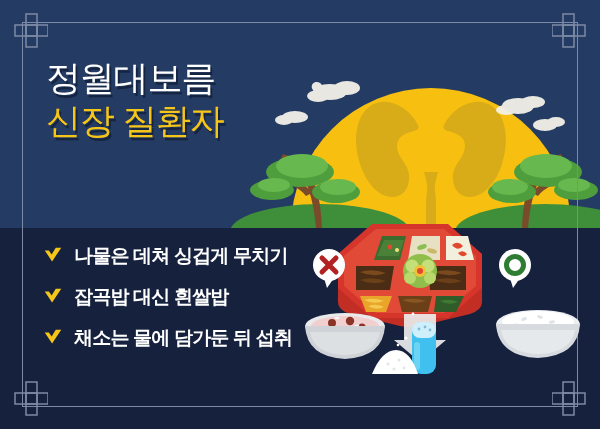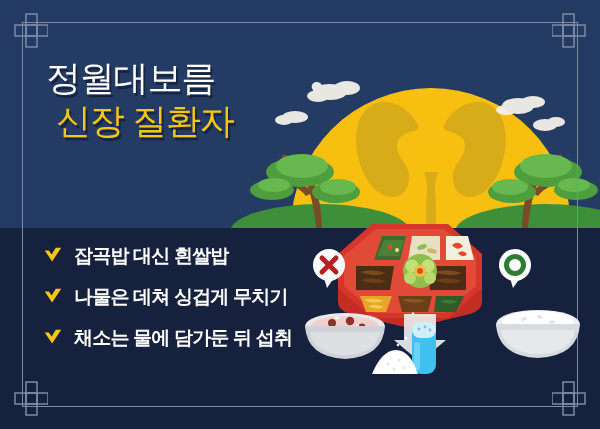--- a/index.html
+++ b/index.html
@@ -51,21 +51,21 @@
   .tline{
     margin:0 0 2px 0;
     font-size:35px;
     line-height:1.16;
     font-weight:normal;
     letter-spacing:-1.2px;
     white-space:nowrap;
     text-shadow:2px 3px 0 rgba(10,18,38,.55);
   }
   .tline.white{color:#ffffff;}
-  .tline.gold{color:#f5c518;margin-left:10px;}
+  .tline.gold{color:#f5c518;}
 
   
   .bullets{
     position:absolute;left:42px;top:244px;
     z-index:6;
   }
   .bullet{
     display:flex;align-items:center;
     margin-bottom:19px;
     white-space:nowrap;
@@ -166,28 +166,28 @@
     <p class="tline white">정월대보름</p>
     <p class="tline gold">신장 질환자</p>
   </div>
 
   <div class="bullets">
 
     <div class="bullet">
       <svg class="check" viewBox="0 0 24 24">
         <path d="M3 7 L11 19 L21 4 L15 4 L10.5 11.5 L7.5 7 Z" fill="#f5c518"></path>
       </svg>
-      <span class="btext">잡곡밥 대신 흰쌀밥</span>
+      <span class="btext">나물은 데쳐 싱겁게 무치기</span>
     </div>
 
     <div class="bullet">
       <svg class="check" viewBox="0 0 24 24">
         <path d="M3 7 L11 19 L21 4 L15 4 L10.5 11.5 L7.5 7 Z" fill="#f5c518"></path>
       </svg>
-      <span class="btext">나물은 데쳐 싱겁게 무치기</span>
+      <span class="btext">잡곡밥 대신 흰쌀밥</span>
     </div>
 
     <div class="bullet">
       <svg class="check" viewBox="0 0 24 24">
         <path d="M3 7 L11 19 L21 4 L15 4 L10.5 11.5 L7.5 7 Z" fill="#f5c518"></path>
       </svg>
       <span class="btext">채소는 물에 담가둔 뒤 섭취</span>
     </div>
 
   </div>

